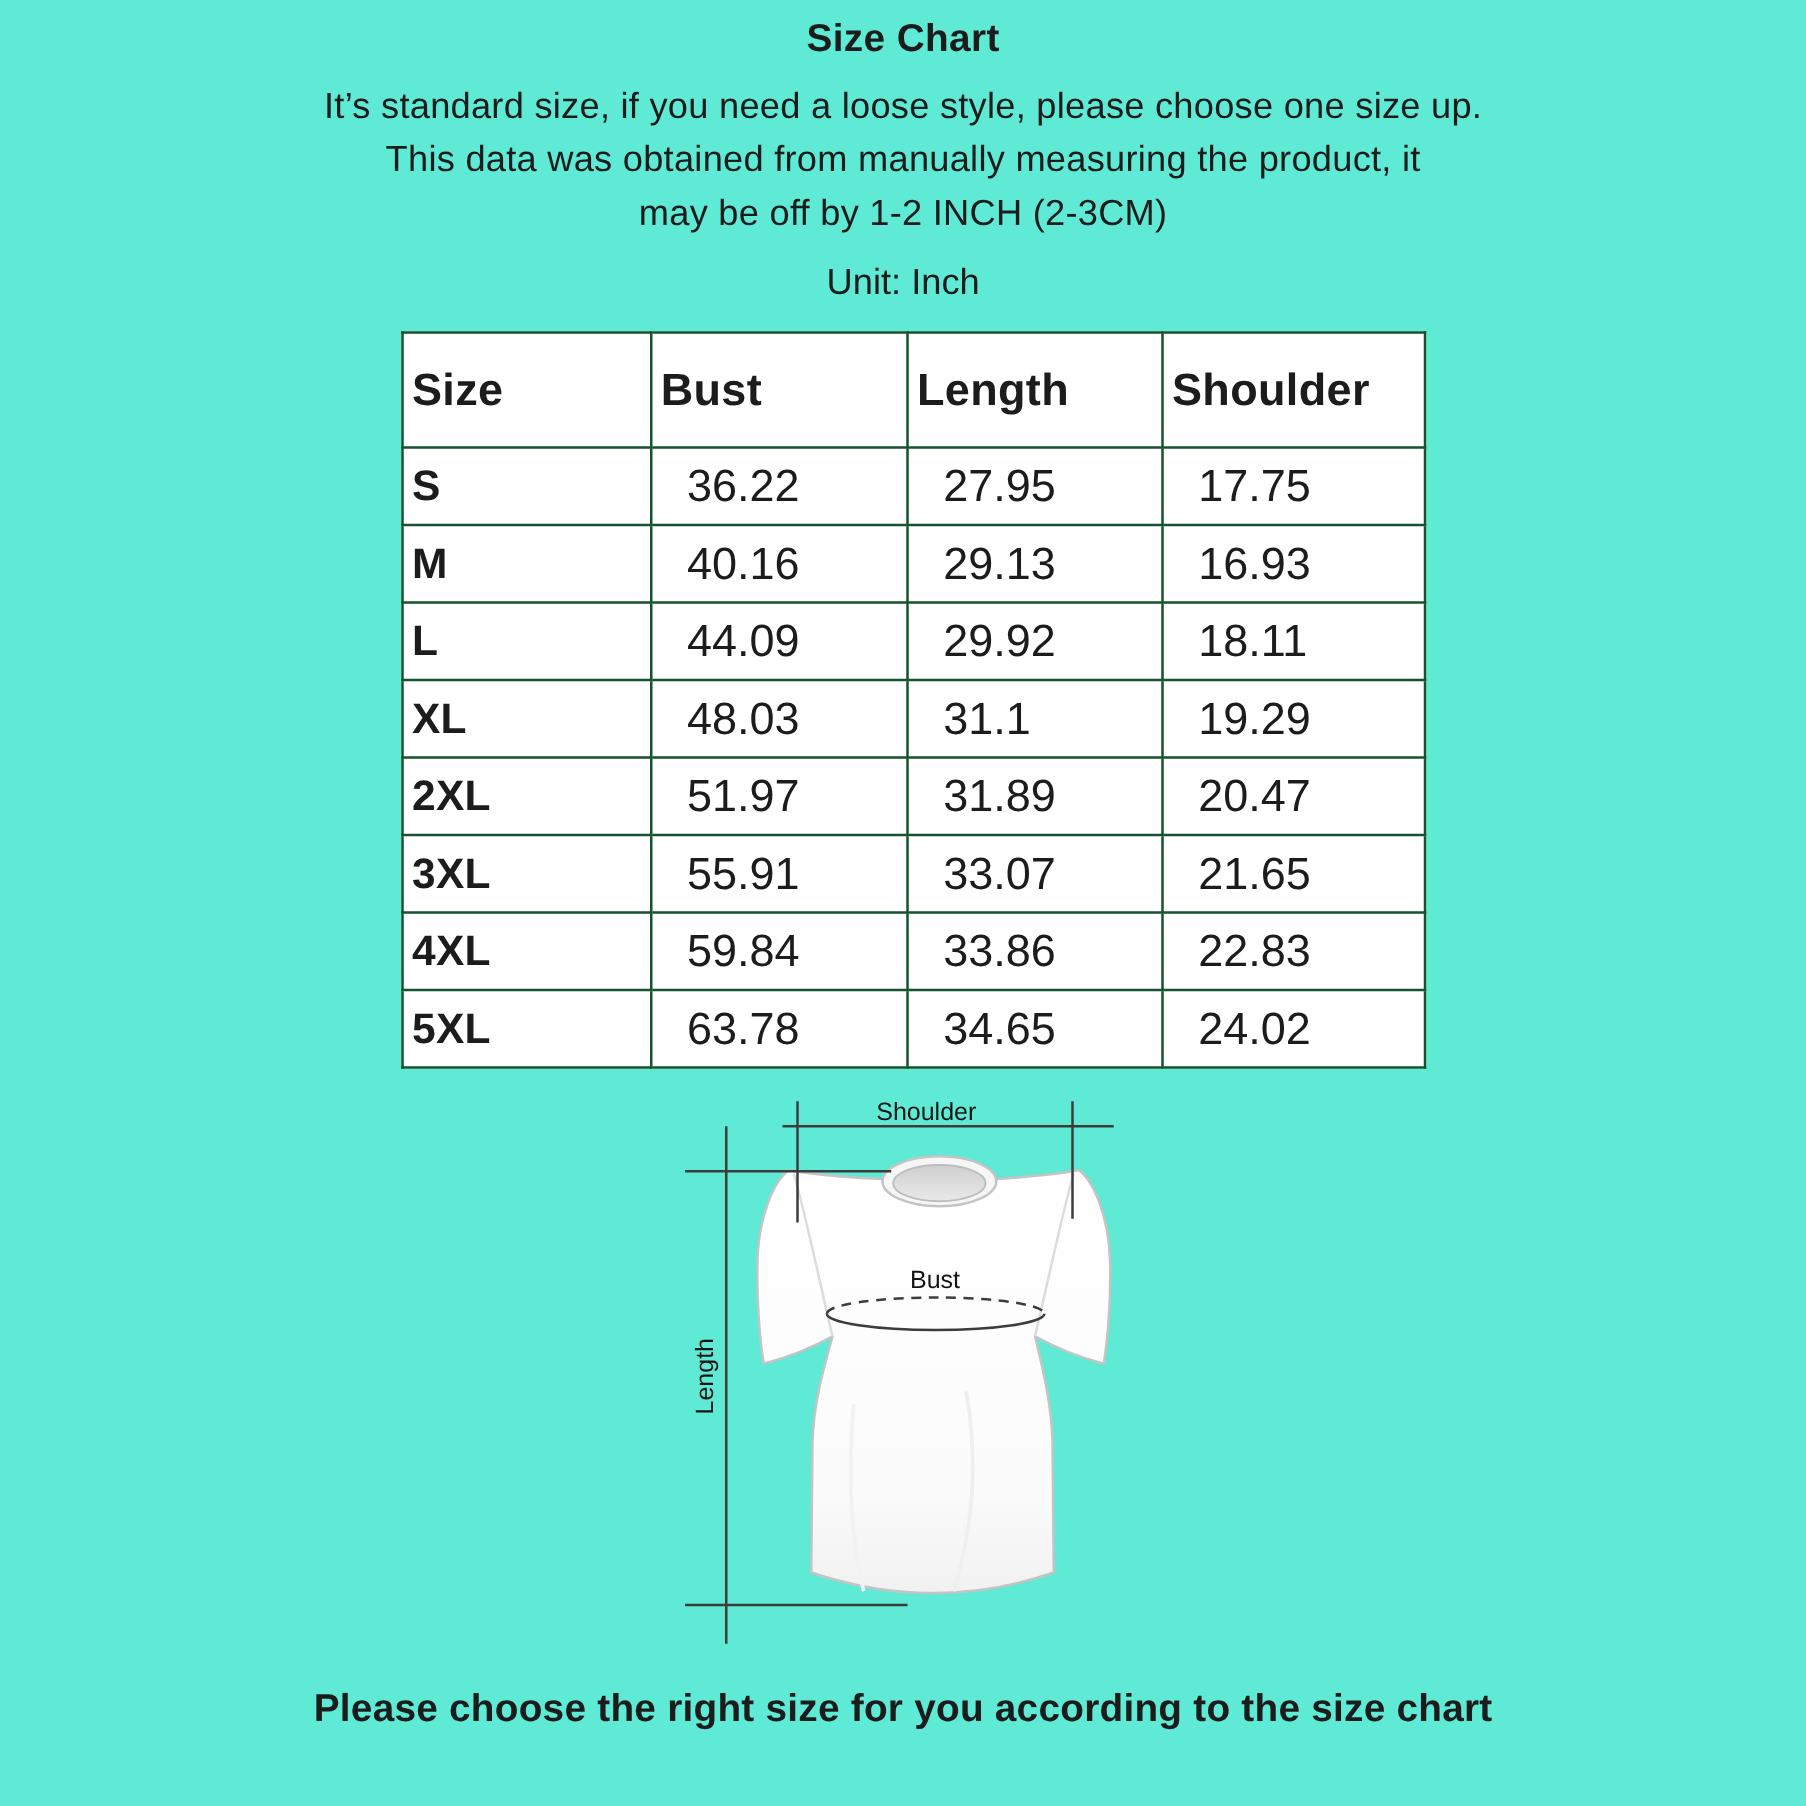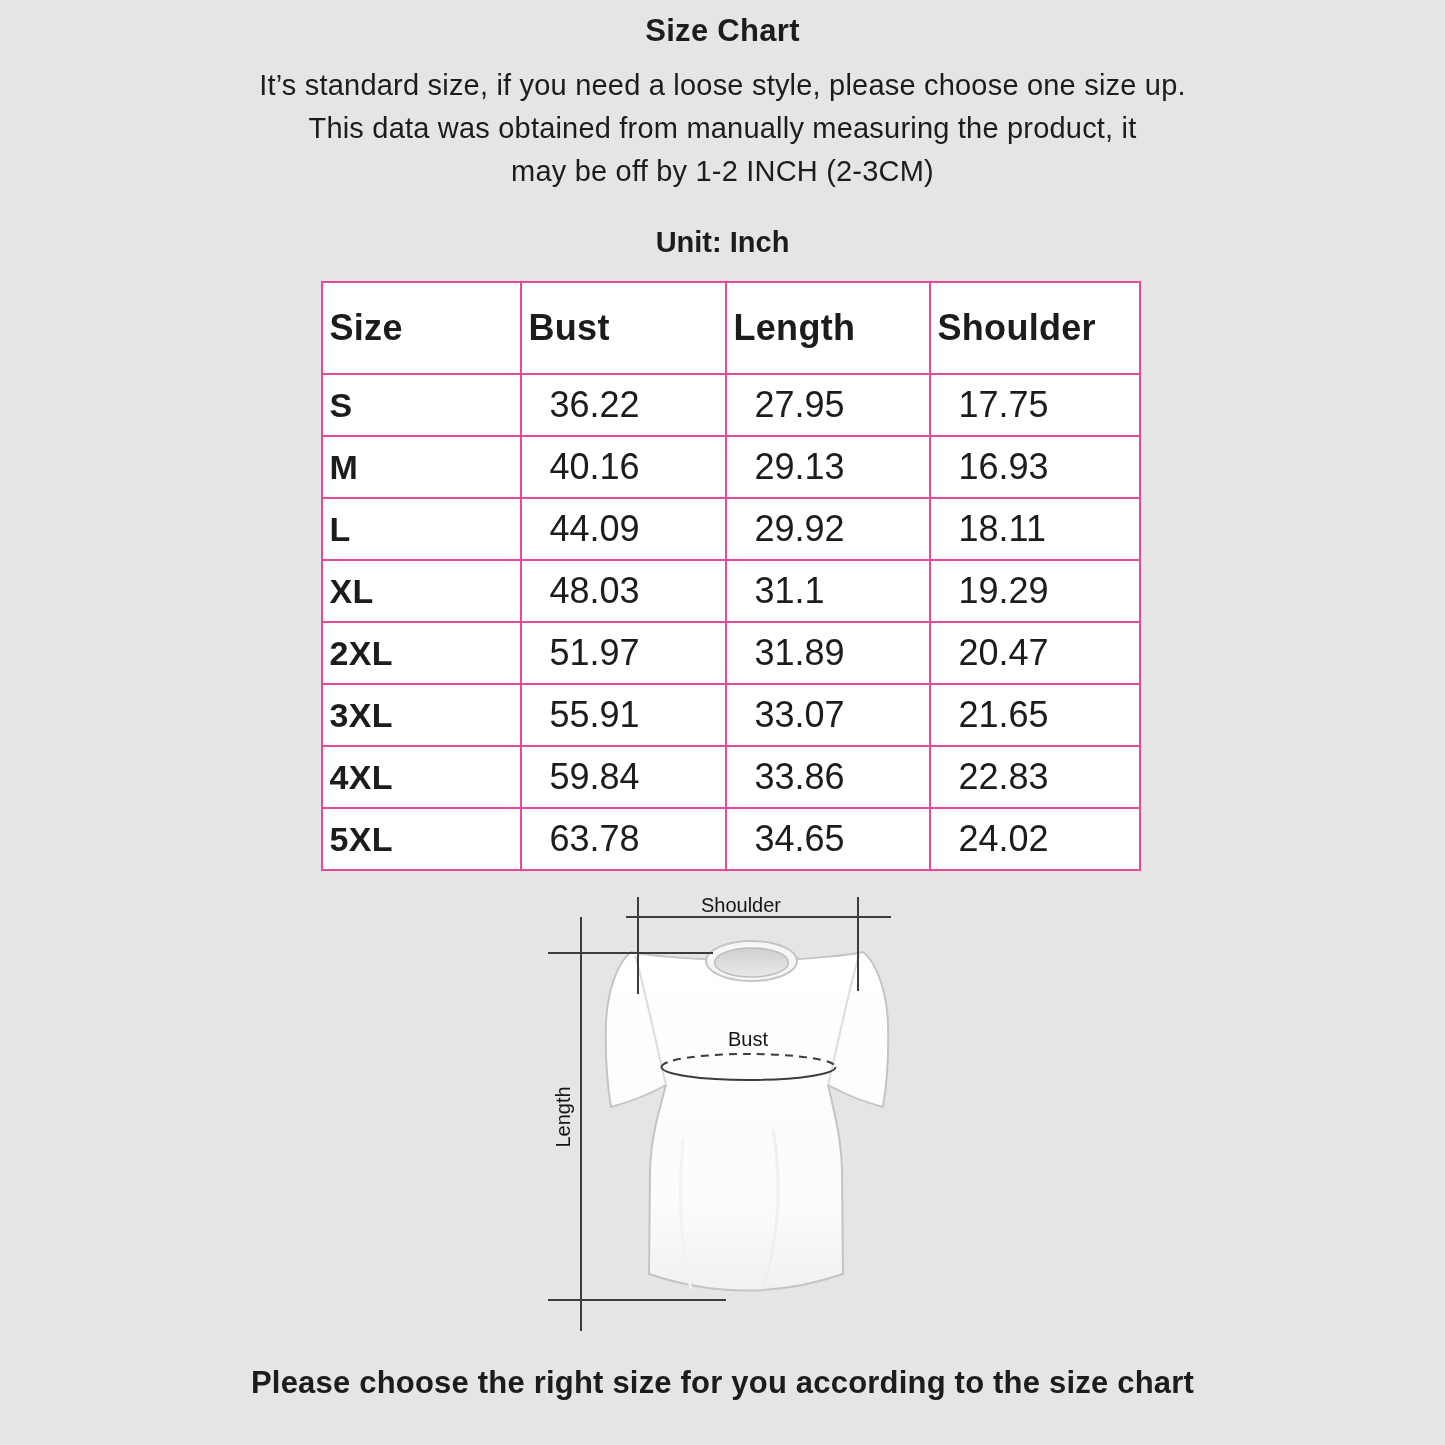--- a/index.html
+++ b/index.html
@@ -6,21 +6,21 @@
     margin: 0;
     padding: 0;
     background: #ffffff;
     font-family: "Liberation Sans", sans-serif;
     color: #1c1c1c;
   }
   .page {
     position: relative;
     width: 1445px;
     height: 1445px;
-    background: #e5e5e5;
+    background: #5eead4;
     display: flex;
     flex-direction: column;
     align-items: center;
     overflow: hidden;
   }
   .title {
     margin: 8px 0 0 0;
     font-size: 31px;
     font-weight: 800;
     line-height: 46px;
@@ -28,34 +28,34 @@
   }
   .intro {
     margin-top: 10px;
     font-size: 29px;
     font-weight: 400;
     line-height: 43px;
     text-align: center;
     letter-spacing: 0.2px;
   }
   .unit {
-    margin-top: 26px;
+    margin-top: 10px;
     font-size: 29px;
-    font-weight: 700;
+    font-weight: 400;
     line-height: 46px;
   }
   table.size-table {
     border-collapse: collapse;
     table-layout: fixed;
     margin-top: 16px;
     transform: translateX(8px);
     background: #ffffff;
   }
   table.size-table th, table.size-table td {
-    border: 2px solid #ec4899;
+    border: 2px solid #14532d;
     padding: 0 4px 0 7px;
     text-align: left;
     vertical-align: middle;
     overflow: hidden;
     white-space: nowrap;
   }
   table.size-table thead tr { height: 92px; }
   table.size-table thead th {
     font-size: 36px;
     font-weight: 800;

